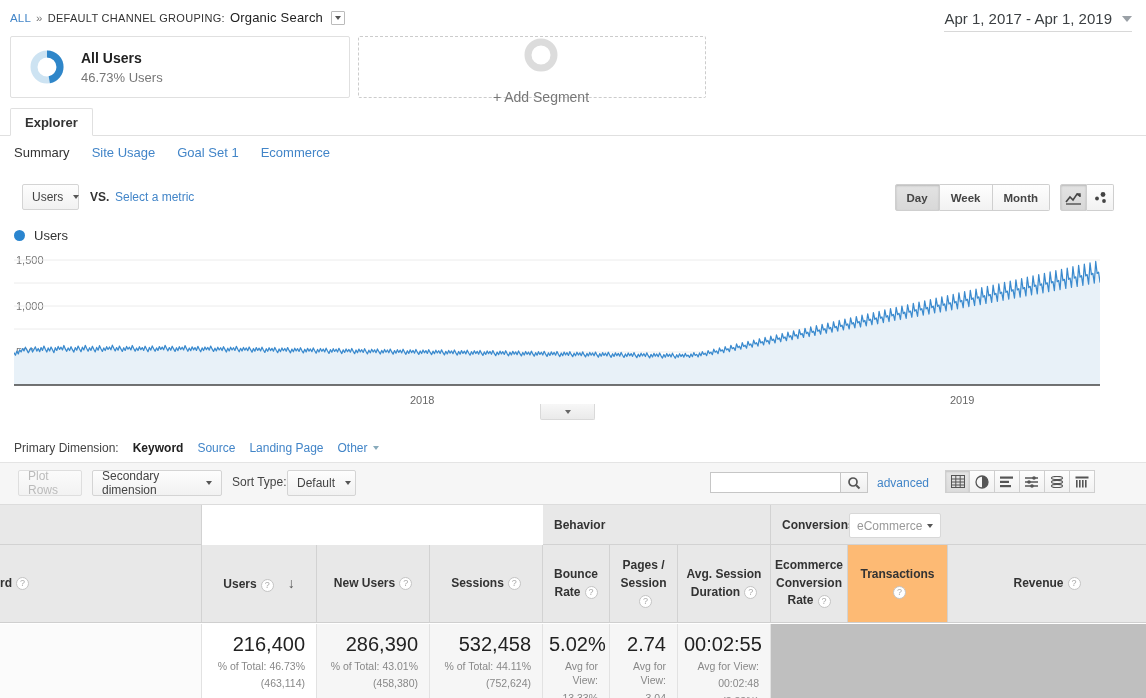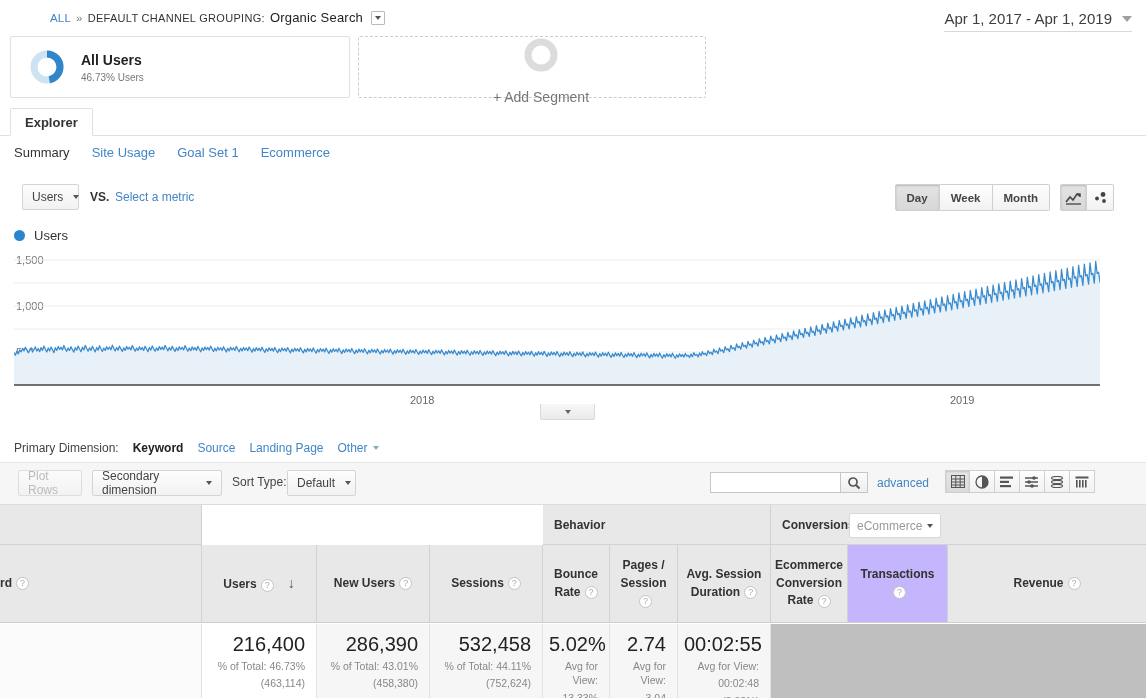--- a/index.html
+++ b/index.html
@@ -13,21 +13,21 @@
     overflow:hidden;
     position:relative;
   }
 
   
   .breadcrumb {
     position:absolute; left:10px; top:10px;
     display:flex; align-items:center; gap:5px;
     font-size:11.5px; letter-spacing:.2px;
   }
-  .bc-all { color:#4285c8; cursor:pointer;margin-left:40px; }
+  .bc-all { color:#4285c8; cursor:pointer; }
   .bc-sep { color:#777; }
   .bc-label { color:#333; font-size:11px; letter-spacing:.3px; }
   .bc-value { color:#222; font-size:13px; }
   .bc-caret {
     width:14px; height:14px; border:1px solid #bbb; background:#fff;
     display:inline-flex; align-items:center; justify-content:center;
     margin-left:3px; border-radius:1px;
   }
   .caret-dn {
     width:0;height:0;border-left:3.5px solid transparent;
@@ -51,21 +51,21 @@
   .segments { position:absolute; left:10px; top:36px; display:flex; gap:8px; }
   .seg-box {
     width:340px; height:62px; border:1px solid #e0e0e0; border-radius:2px;
     display:flex; align-items:center; padding-left:18px; gap:16px;
     background:#fff;
   }
   .seg-box.dashed { border:1px dashed #ccc; width:348px;flex-direction:column; }
   .donut { width:36px; height:36px; position:relative; }
   .donut svg { display:block; }
   .seg-title { font-size:14px; color:#222; font-weight:bold; line-height:1.3; }
-  .seg-sub { font-size:10px; color:#777; margin-top:2px; }
+  .seg-sub { font-size:13px; color:#777; margin-top:2px; }
   .seg-add { font-size:14px; color:#777; }
 
   
   .tabstrip {
     position:absolute; left:0; top:108px; width:1146px; height:28px;
     border-bottom:1px solid #e0e0e0;
   }
   .tab-explorer {
     position:absolute; left:10px; top:0; height:28px;
     padding:0 14px; display:flex; align-items:center;
@@ -445,21 +445,21 @@
   </div>
   <div class="hdr-col" style="left:610px; width:68px;">
     <span class="inner"><span>Pages / Session</span><span class="q">?</span></span>
   </div>
   <div class="hdr-col" style="left:678px; width:93px;">
     <span class="inner"><span>Avg. Session Duration</span><span class="q">?</span></span>
   </div>
   <div class="hdr-col" style="left:771px; width:77px;">
     <span class="inner"><span>Ecommerce Conversion Rate</span><span class="q">?</span></span>
   </div>
-  <div class="hdr-col" style="left:848px; width:100px; background:#c4b5fd;">
+  <div class="hdr-col" style="left:848px; width:100px; background:#fdba74;">
     <span class="inner"><span>Transactions</span><span class="q">?</span></span>
   </div>
   <div class="hdr-col" style="left:948px; width:198px; border-right:none;">
     <span class="inner"><span>Revenue</span><span class="q">?</span></span>
   </div>
 
   <div class="cell" style="left:0; width:202px; background:#fbfbfb;"></div>
 
   <div class="cell" style="left:202px; width:115px; background:#fff;">
     <div class="big">216,400</div>

